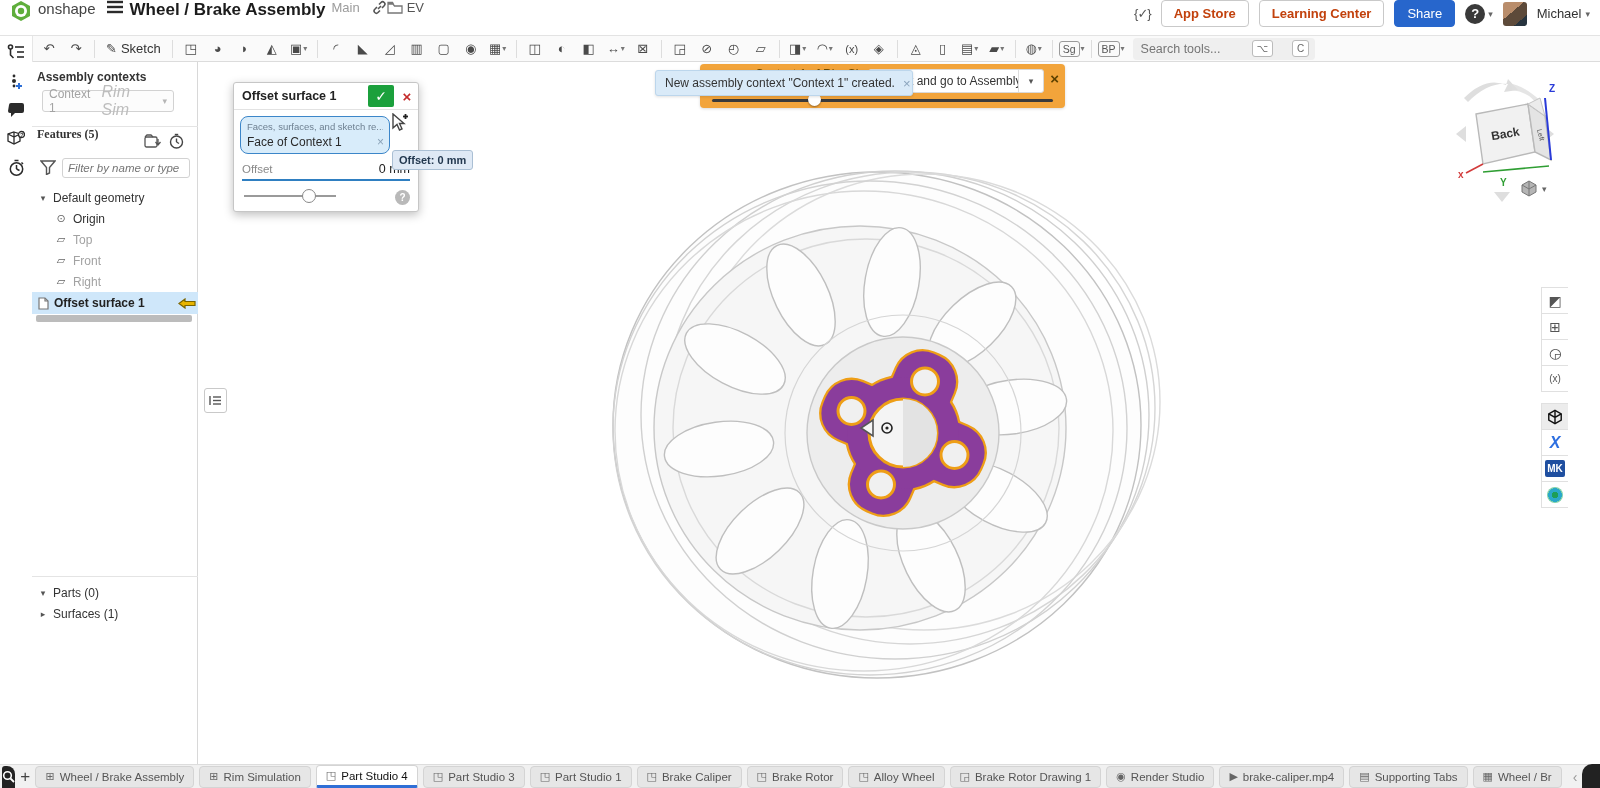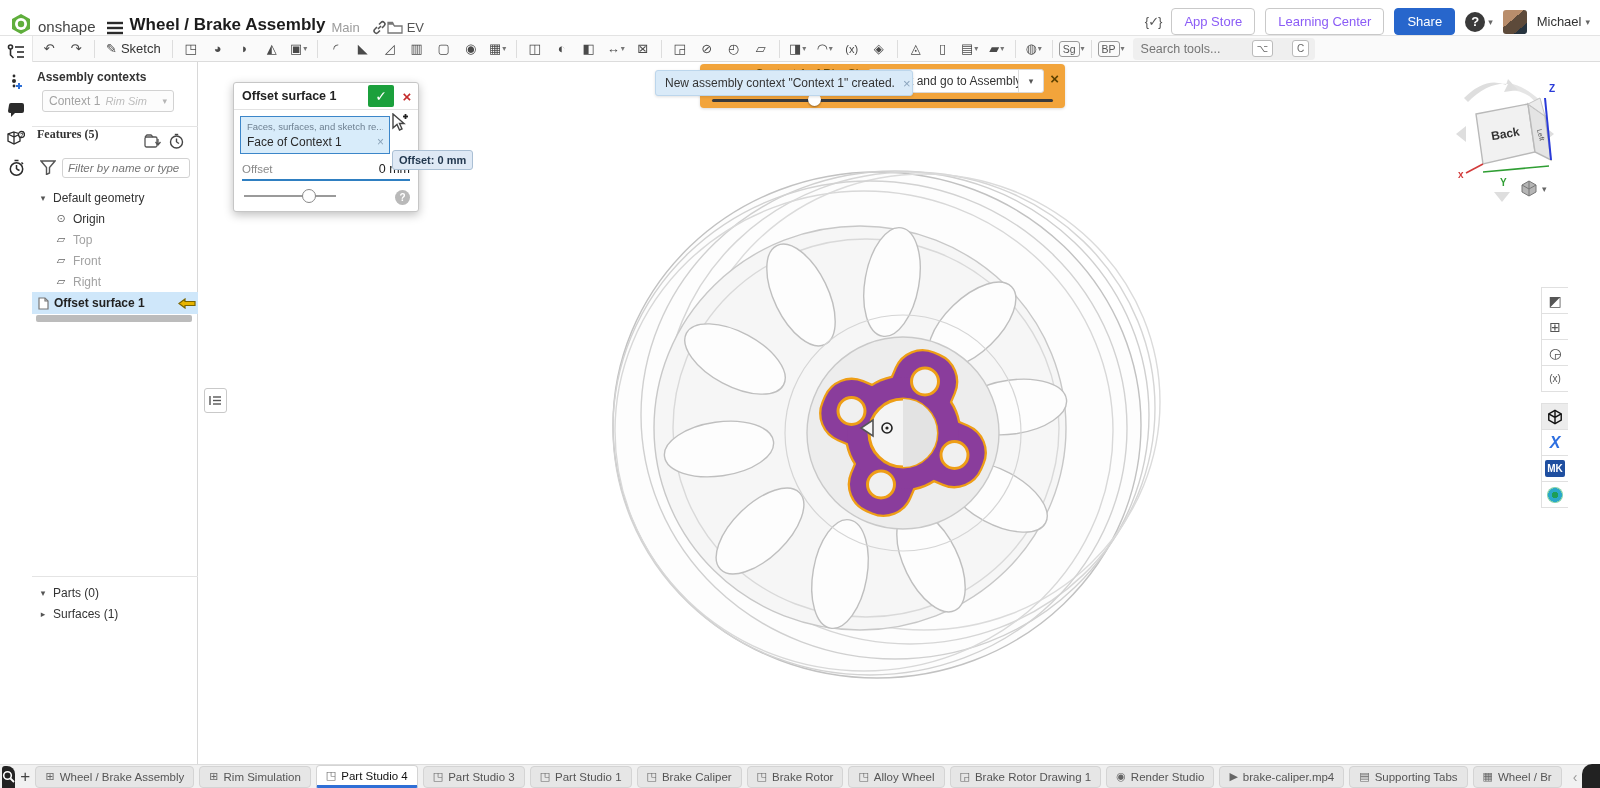--- a/index.html
+++ b/index.html
@@ -2,29 +2,29 @@
 <html><head>
 <meta charset="utf-8">
 <style>
   html,body{margin:0;padding:0;background:#fff;}
   #app{position:relative;width:1600px;height:788px;overflow:hidden;
        font-family:"Liberation Sans","DejaVu Sans",sans-serif;color:#333;
        -webkit-font-smoothing:antialiased;}
   .abs{position:absolute;}
   
   #header{left:0;top:0;width:1600px;height:36px;background:#fff;border-bottom:1px solid #e3e3e3;
-          display:flex;align-items:flex-end;padding:0 10px;box-sizing:border-box;}
+          display:flex;align-items:flex-start;padding:0 10px;box-sizing:border-box;}
   .wordmark{font-size:15px;color:#444;margin:0 10px 0 6px;}
   .doc-title{font-weight:bold;font-size:17px;color:#1c1c1c;margin:0 6px;white-space:nowrap;}
   .ws-name{font-size:13px;color:#9b9b9b;margin-right:12px;}
   .hdr-meta{font-size:13px;color:#555;display:flex;align-items:center;gap:4px;}
   .hdr-right{margin-left:auto;display:flex;align-items:center;gap:10px;}
   .fsbrace{font-size:13px;color:#555;letter-spacing:-1px;}
-  .obtn{border:1px solid #c9c9c9;border-radius:4px;background:#fff;font-size:13px;color:#8b5cf6;
-        padding:5px 12px;cursor:pointer;}
+  .obtn{border:1px solid #c9c9c9;border-radius:4px;background:#fff;font-size:13px;color:#c2410c;
+        padding:5px 12px;cursor:pointer;font-weight:bold;}
   .share{background:#2766cc;border:1px solid #2766cc;color:#fff;font-weight:normal;}
   .helpcirc{width:20px;height:20px;border-radius:50%;background:#3a3a3a;color:#fff;font-size:13px;
             font-weight:bold;display:flex;align-items:center;justify-content:center;}
   .caret{font-size:9px;color:#666;}
   .avatar{width:24px;height:24px;border-radius:3px;
           background:linear-gradient(140deg,#b98d6b 0 40%,#5d4a3a 40% 75%,#27343f 75%);}
   .uname{font-size:13px;color:#333;}
   
   #toolbar{left:32px;top:36px;width:1568px;height:26px;background:#fafafa;border-bottom:1px solid #dcdcdc;
            display:flex;align-items:center;padding:0 4px;box-sizing:border-box;gap:1px;}
@@ -46,21 +46,21 @@
   #rail{left:0;top:36px;width:32px;height:728px;background:#fff;border-right:1px solid #e6e6e6;}
   .railbtn{position:absolute;left:4px;width:24px;height:24px;display:flex;align-items:center;
            justify-content:center;cursor:pointer;border-radius:3px;}
   
   #sidebar{left:32px;top:62px;width:166px;height:702px;background:#fff;border-right:1px solid #d8d8d8;
            box-sizing:border-box;}
   .sbtitle{font-size:12px;font-weight:bold;color:#333;}
   .ctxsel{position:absolute;left:10px;top:28px;width:118px;height:20px;border:1px solid #d2d2d2;
           border-radius:3px;display:flex;align-items:center;gap:5px;padding:0 6px;color:#a3a3a3;
           font-size:12px;background:#fcfcfc;}
-  .ctxref{font-style:italic;color:#bdbdbd;font-size:11px;}
+  .ctxref{font-style:italic;color:#bdbdbd;font-size:16px;}
   .hdivider{position:absolute;left:0;width:166px;height:1px;background:#e4e4e4;}
   .filterinput{position:absolute;left:30px;top:96px;width:128px;height:20px;border:1px solid #d2d2d2;
                border-radius:3px;font-size:11.5px;color:#555;padding:0 5px;box-sizing:border-box;
                font-style:italic;font-family:inherit;outline:none;}
   .trow{position:absolute;left:0;width:166px;height:21px;display:flex;align-items:center;
         font-size:12px;color:#333;cursor:pointer;gap:5px;}
   .trow .glyph{width:14px;text-align:center;color:#666;font-size:11px;}
   .gray{color:#a2a2a2;}
   .grayg{color:#bdbdbd;}
   .selrow{background:#cfe7fa;}
@@ -70,21 +70,21 @@
   #canvas{left:198px;top:62px;width:1402px;height:702px;background:#fff;}
   
   #dialog{position:absolute;left:35px;top:20px;width:184px;background:#fff;border:1px solid #c6c6c6;
           border-radius:3px;box-shadow:0 3px 10px rgba(0,0,0,.25);z-index:20;}
   .dlghead{height:26px;display:flex;align-items:center;border-bottom:1px solid #e2e2e2;padding-left:8px;}
   .dlgtitle{font-size:12.5px;font-weight:bold;color:#222;flex:1;}
   .dlgcheck{width:26px;height:22px;background:#1ba03c;color:#fff;display:flex;align-items:center;
             justify-content:center;font-size:14px;font-weight:bold;cursor:pointer;border-radius:2px;margin-right:2px;}
   .dlgx{width:22px;height:22px;color:#c42b2b;display:flex;align-items:center;justify-content:center;
         font-size:15px;font-weight:bold;cursor:pointer;}
-  .selbox{margin:6px 28px 6px 6px;background:#d8ecfa;border:1px solid #3c86c9;border-radius:0;
+  .selbox{margin:6px 28px 6px 6px;background:#d8ecfa;border:1px solid #3c86c9;border-radius:8px;
           padding:4px 6px;position:relative;}
   .selhint{font-size:9.5px;color:#6d7f90;white-space:nowrap;overflow:hidden;}
   .selval{font-size:12px;color:#2a2a2a;margin-top:3px;}
   .selx{position:absolute;right:5px;bottom:4px;color:#8aa2b8;font-size:12px;cursor:pointer;}
   .offrow{display:flex;align-items:baseline;margin:8px 8px 0 8px;border-bottom:2px solid #2f7fc1;
           padding-bottom:3px;}
   .offlabel{font-size:11.5px;color:#8a8a8a;flex:1;}
   .offval{font-size:12.5px;color:#222;}
   .dlgslider{position:relative;height:22px;margin:4px 10px 4px 10px;}
   .dlgtrack{position:absolute;left:0;top:10px;width:92px;height:2px;background:#9a9a9a;}

